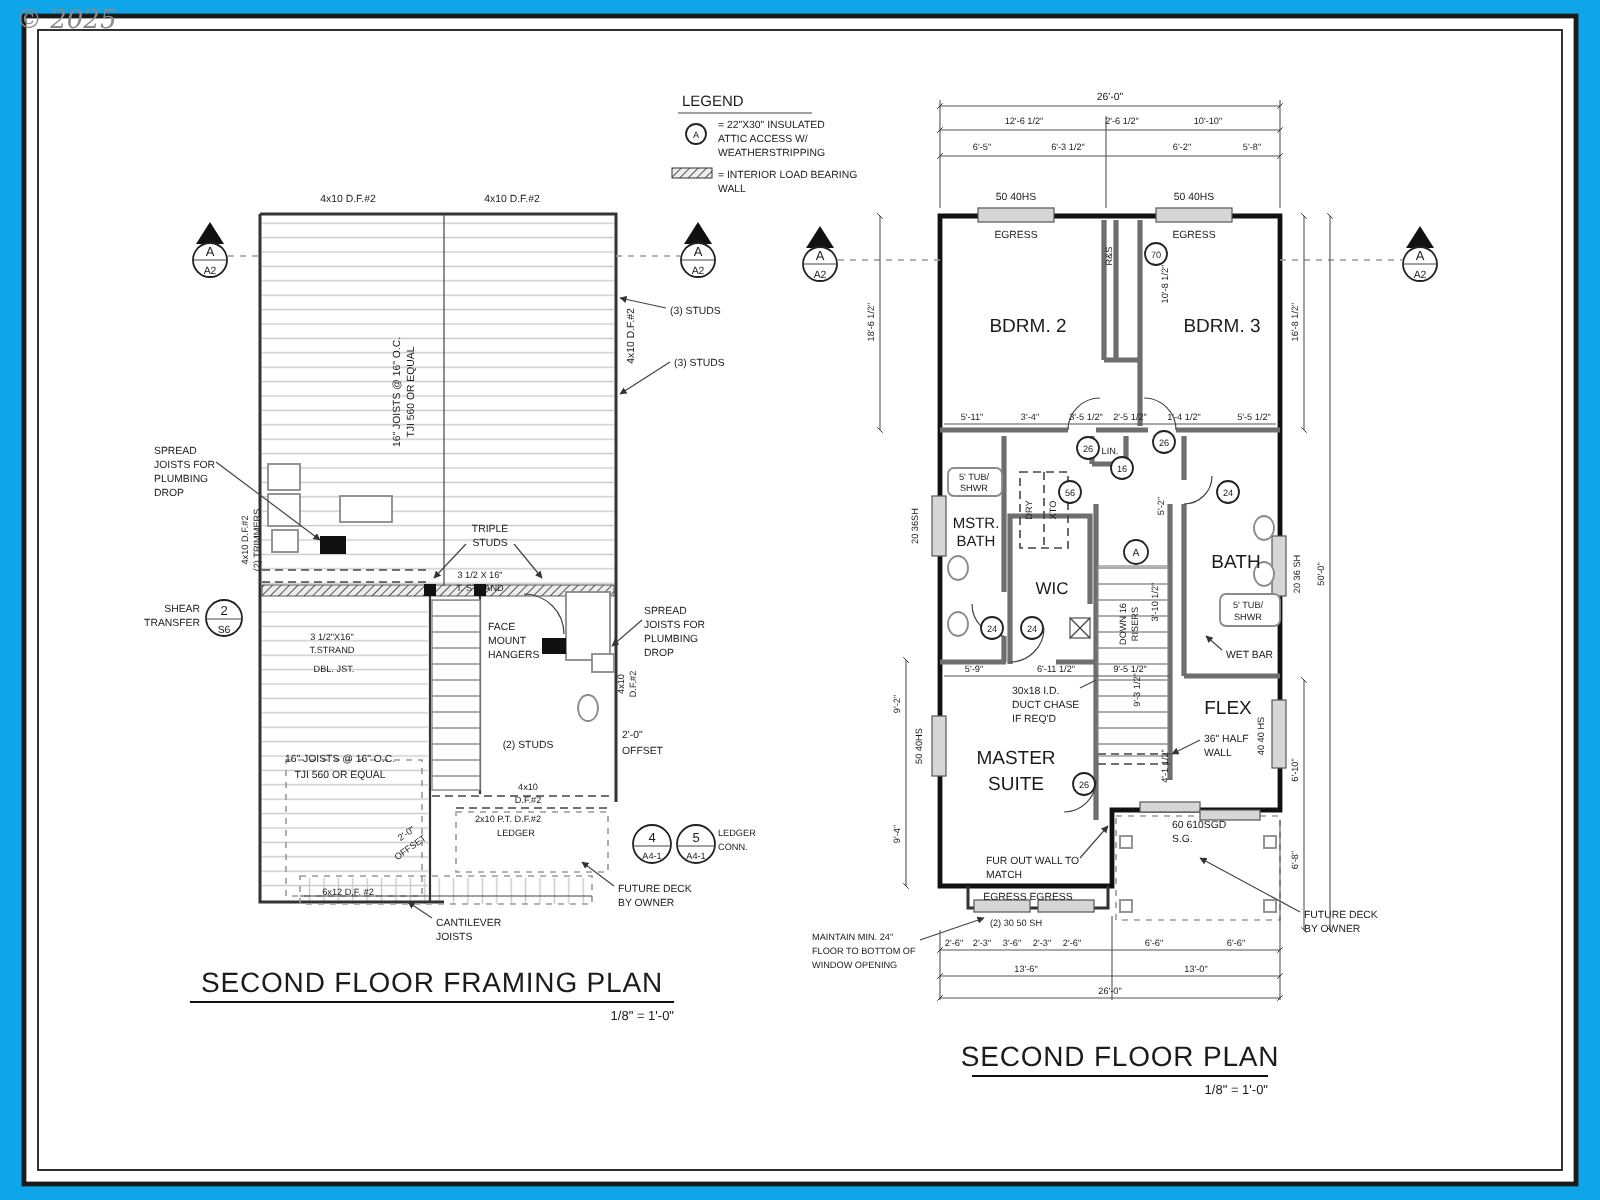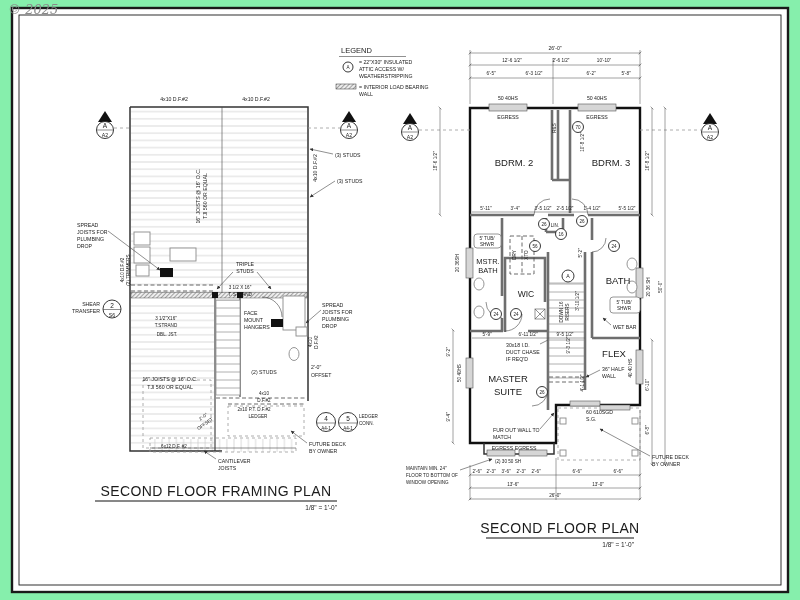--- a/index.html
+++ b/index.html
@@ -1,16 +1,16 @@
 <!DOCTYPE html>
 <html><head>
 <meta charset="utf-8">
 <style>
   html,body{margin:0;padding:0;background:#d9d9d9;}
-  .sheet{position:relative;width:800px;height:600px;background:#86efac;overflow:hidden;text-align:center;}
+  .sheet{position:relative;width:800px;height:600px;background:#0ea5e9;overflow:hidden;text-align:center;}
   svg{position:absolute;left:0;top:0;}
   text{font-family:"Liberation Sans","DejaVu Sans",sans-serif;fill:#1b1b1b;}
   .t4{font-size:4.6px;} .t5{font-size:5.2px;} .t6{font-size:6.5px;}
   .t7{font-size:7.5px;} .t8{font-size:8.5px;} .t9{font-size:9.5px;} .t13{font-size:14px;letter-spacing:.4px;}
   .mid{text-anchor:middle;} .end{text-anchor:end;}
   .wm{font-family:"DejaVu Serif",serif;font-style:italic;font-size:13px;fill:#8a8a8a;}
   .wall{stroke:#111;stroke-width:2.4;fill:none;}
   .wallm{stroke:#333;stroke-width:1.5;fill:none;}
   .iwall{stroke:#6e6e6e;stroke-width:2.6;fill:none;}
   .w2{stroke:#333;stroke-width:1.1;fill:none;}

